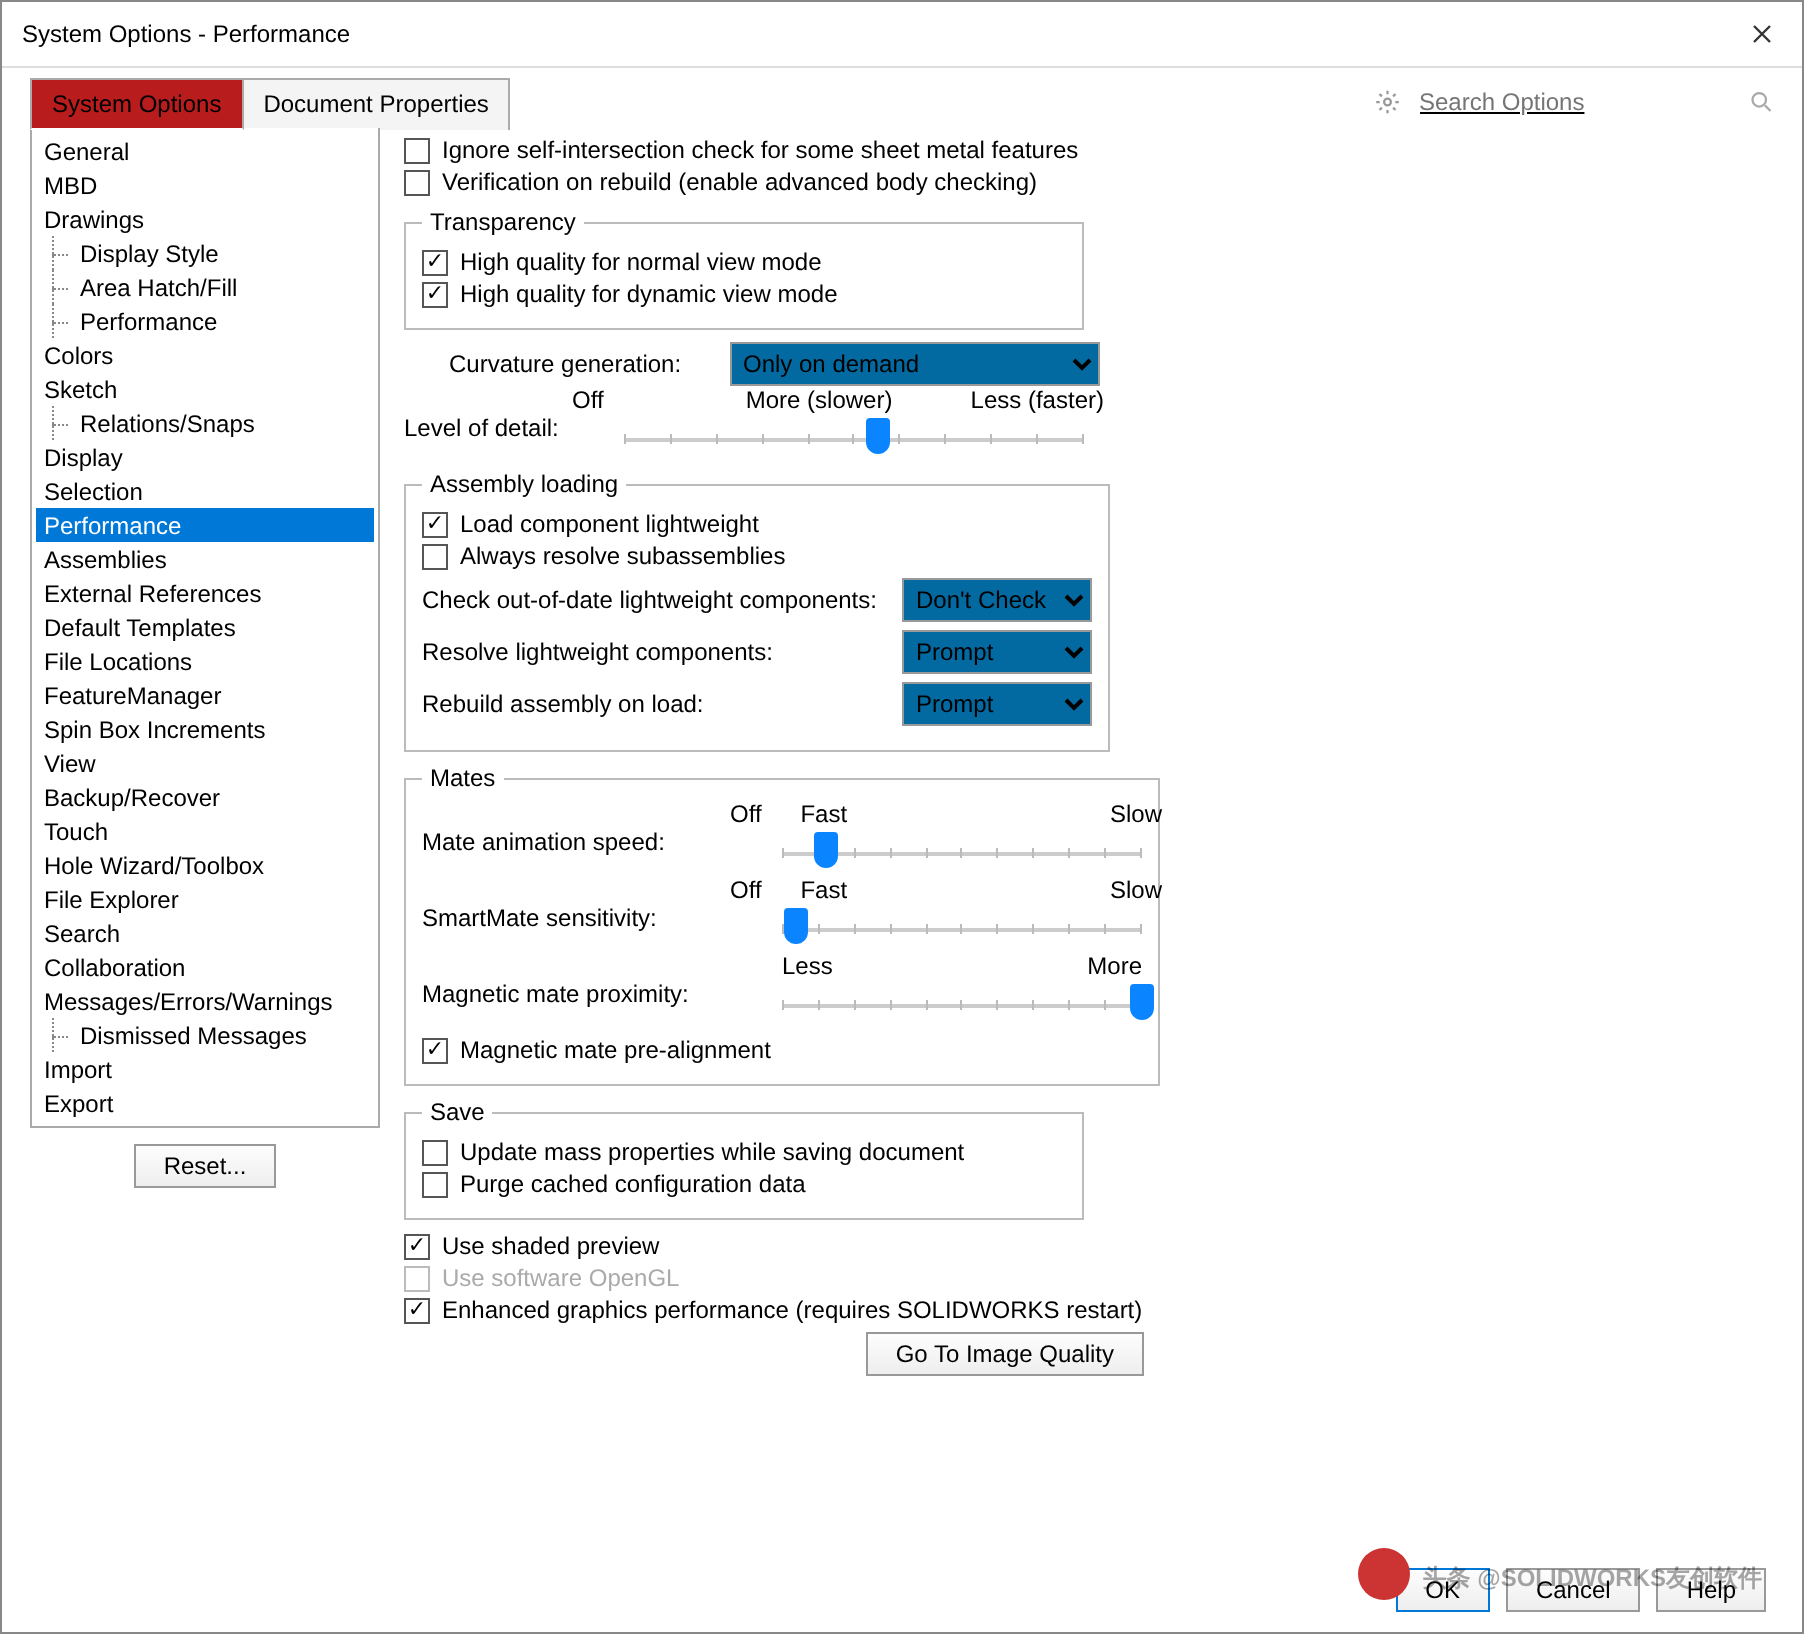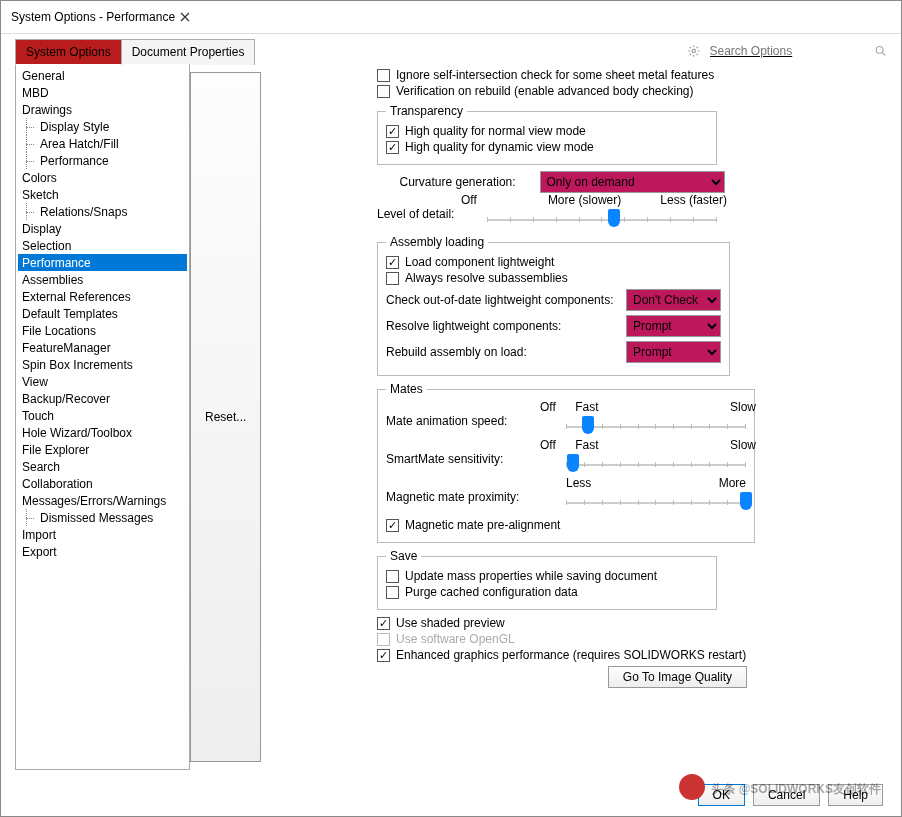--- a/index.html
+++ b/index.html
@@ -1,18 +1,18 @@
 <!DOCTYPE html>
 <html><head>
 <meta charset="utf-8">
 <style>
 * { box-sizing: border-box; font-family: "Segoe UI", Tahoma, sans-serif; font-size: 12px; }
 body { margin: 0; background: #fff; }
 .window { width: 902px; height: 817px; border: 1px solid #888; display: flex; flex-direction: column; background: #fff; position: relative; }
-.titlebar { display: flex; align-items: center; justify-content: flex-start; padding: 6px 10px; border-bottom: 1px solid #ddd; }
+.titlebar { display: flex; align-items: center; justify-content: space-between; padding: 6px 10px; border-bottom: 1px solid #ddd; }
 .titlebar .title { font-size: 12px; }
 .close { width: 20px; height: 20px; display: flex; align-items: center; justify-content: center; cursor: pointer; }
 .topbar { display: flex; align-items: center; justify-content: space-between; padding: 4px 14px 0 14px; }
 .tabs { display: flex; }
 .tab { padding: 5px 10px; border: 1px solid #aaa; border-bottom: none; background: #f4f4f4; position: relative; top: 1px; }
 .tab.active { background: #b91c1c; z-index: 2; border-bottom: 1px solid #fff; }
 .tab + .tab { margin-left: -1px; }
 .search { display: flex; align-items: center; gap: 6px; width: 200px; text-decoration: underline; }
 .search input { flex: 1; border: none; outline: none; padding: 3px; }
 .search .mag { opacity: 0.5; }
@@ -26,36 +26,36 @@
 .tree-item.selected { background: #0078d7; color: #fff; }
 .content { flex: 1; padding: 2px 12px 0 12px; overflow: hidden; }
 .row { display: flex; align-items: center; gap: 6px; margin: 2px 0; }
 .chk { width: 13px; height: 13px; border: 1px solid #555; display: inline-flex; align-items: center; justify-content: center; background: #fff; }
 .chk.checked::after { content: "✓"; font-size: 11px; line-height: 1; color: #000; }
 .chk.disabled { border-color: #bbb; }
 fieldset { border: 1px solid #bbb; margin: 6px 0; padding: 4px 8px 8px 8px; width: 340px; }
 legend { padding: 0 4px; }
 .form-row { display: flex; align-items: center; gap: 10px; margin: 4px 0; justify-content: center; }
 .form-row .lbl { width: 230px; }
-select { width: 95px; height: 22px; background: #be185d; border: 1px solid #999; font-size: 12px; padding: 0 2px; }
+select { width: 95px; height: 22px; background: #0369a1; border: 1px solid #999; font-size: 12px; padding: 0 2px; }
 select.wide { width: 185px; }
 .slider-wrap { display: flex; align-items: flex-end; gap: 10px; margin: 4px 0 8px 0; }
 .slider-wrap .lbl { width: 170px; padding-bottom: 6px; }
 .slider { position: relative; width: 180px; height: 30px; }
 .slider .track { position: absolute; left: 0; right: 0; bottom: 6px; height: 2px; background: #ccc; }
 .slider .ticks { position: absolute; left: 0; right: 0; bottom: 2px; height: 8px; display: flex; justify-content: space-between; }
 .slider .ticks span { width: 1px; height: 5px; background: #bbb; }
 .slider .thumb { position: absolute; bottom: 0; width: 12px; height: 18px; background: #0a84ff; border-radius: 2px 2px 6px 6px; transform: translateX(-50%); }
 .slider .labels { position: absolute; left: -26px; right: -10px; top: -4px; display: flex; justify-content: space-between; font-size: 11px; }
 .slider .labels.tight { left: 0; right: 0; }
 .btn { padding: 3px 14px; border: 1px solid #999; background: linear-gradient(#fdfdfd,#eee); cursor: pointer; }
-.reset-row { display: flex; justify-content: flex-start; width: 175px; padding: 8px 0; }
+.reset-row { display: flex; justify-content: center; width: 175px; padding: 8px 0; }
 .footer { display: flex; justify-content: flex-end; gap: 8px; padding: 10px 18px; }
 .disabled-text { color: #aaa; }
-.left-col { display: flex; }
+.left-col { display: flex; flex-direction: column; }
 .watermark { position: absolute; bottom: 16px; right: 20px; font-size: 22px; color: rgba(0,0,0,0.35); font-weight: bold; pointer-events: none; }
 .wm-avatar { display:inline-block; width:26px; height:26px; border-radius:50%; background:#c33; vertical-align:middle; margin-right:6px; }
 </style>
 </head>
 <body>
 
 <div class="window">
   <div class="titlebar">
     <span class="title">System Options - Performance</span>
     <span class="close">

